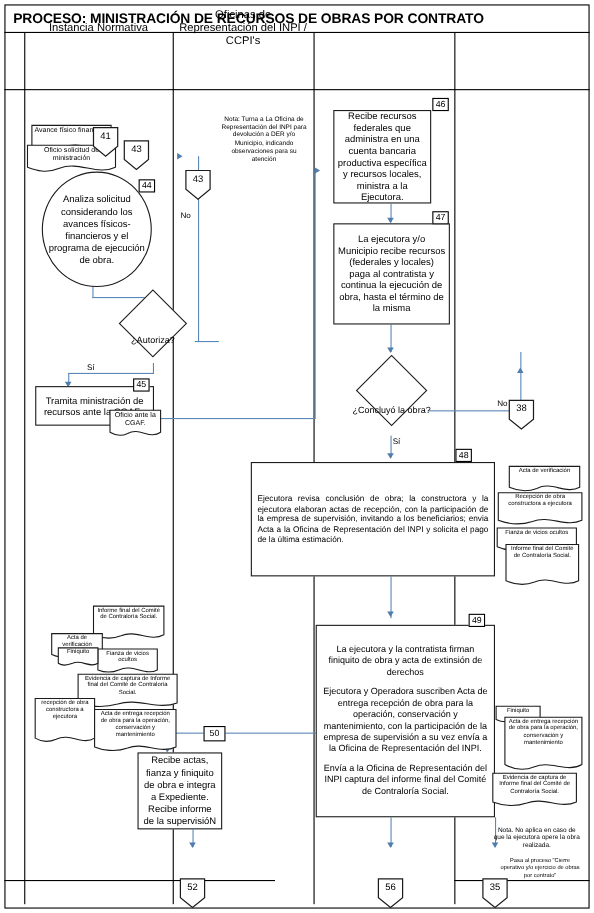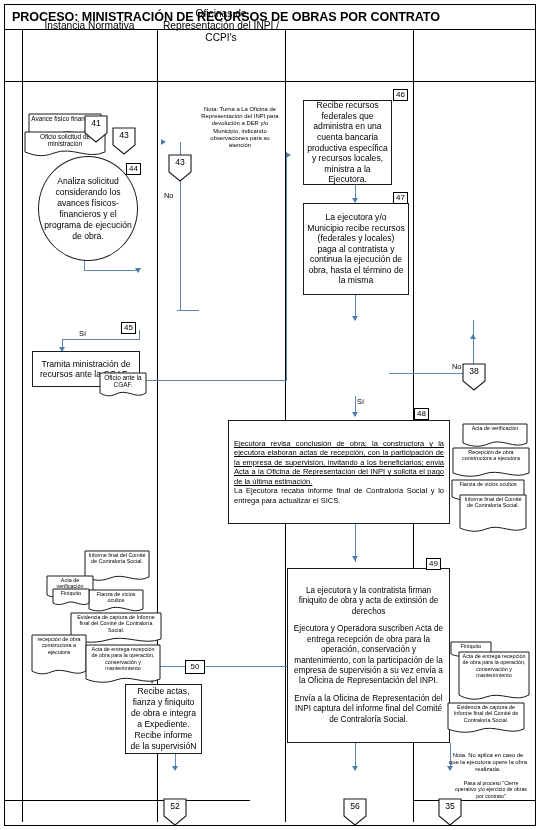--- a/index.html
+++ b/index.html
@@ -246,28 +246,33 @@
 
   <div class="ellipse" style="left:38px; top:156px; width:100px; height:105px;">
     <span>Analiza solicitud considerando los avances  físicos-financieros y el programa de ejecución de obra.</span>
   </div>
   <div class="tag" style="left:126px; top:163px;">44</div>
 
   <div class="ln h" style="left:84px; top:270px; width:55px;"></div>
   <div class="ln v" style="left:84px; top:259px; height:12px;"></div>
   <div class="arrow down" style="left:135px; top:268px;"></div>
 
+  <div class="diamond-wrap" style="left:101px; top:288px; width:76px; height:44px;">
+    <div class="dshape" style="left:16px; top:-16px; width:44px; height:44px;"></div>
+
+    <div class="dtext">¿Autoriza?</div>
+  </div>
 
   <div class="ln v" style="left:139px; top:330px; height:10px;"></div>
   <div class="ln h" style="left:62px; top:339px; width:78px;"></div>
   <div class="ln v" style="left:62px; top:339px; height:11px;"></div>
   <div class="arrow down" style="left:59px; top:347px;"></div>
   <div class="elabel" style="left:79px; top:329px;">Sí</div>
 
-  <div class="tag" style="left:121px; top:322px;">45</div>
+  <div class="tag" style="left:121px; top:344px;">45</div>
 
   <div class="box" style="left:32px; top:351px; width:108px; height:36px; font-size:8.6px;">
     <span>Tramita ministración de recursos ante la CGAF .</span>
   </div>
 
   <div class="doc small" style="left:99px; top:372px; width:48px; height:28px;">
     <svg width="48" height="28" viewBox="0 0 48 28">
         <path d="M1,1 L47,1 L47,21 C37,28 28,16 17,22 C11,25 6,24 1,21 Z" fill="#fff" stroke="#1b1b1b" stroke-width="1"></path>
       </svg>
     <div class="dlabel">Oficio ante la CGAF.</div>
@@ -300,42 +305,45 @@
   <div class="arrow down" style="left:352px; top:198px;"></div>
 
   <div class="tag" style="left:393px; top:192px;">47</div>
   <div class="box" style="left:303px; top:203px; width:106px; height:92px; font-size:8.6px; line-height:10.6px;">
     <span>La ejecutora y/o Municipio recibe recursos (federales y locales) paga al contratista y continua la ejecución de obra, hasta el término de la misma</span>
   </div>
 
   <div class="ln v" style="left:355px; top:295px; height:25px;"></div>
   <div class="arrow down" style="left:352px; top:316px;"></div>
 
+  <div class="diamond-wrap" style="left:300px; top:350px; width:112px; height:46px;">
+    <div class="dshape" style="left:33px; top:-18px; width:46px; height:46px;"></div>
+    <div class="dtext">¿Concluyó la obra?</div>
+  </div>
 
   <div class="ln h" style="left:389px; top:373px; width:85px;"></div>
   <div class="ln v" style="left:473px; top:320px; height:54px;"></div>
   <div class="arrow down" style="left:470px; top:334px; transform:rotate(180deg);"></div>
   <div class="elabel" style="left:452px; top:362px;">No</div>
   <div class="pent-outline" style="left:462px; top:337px; width:24px; height:28px;">
     <svg width="24" height="28" viewBox="0 0 24 28">
         <polygon points="1,1 23,1 23,18 12,27 1,18" fill="#fff" stroke="#1b1b1b" stroke-width="1.1"></polygon>
       </svg>
     <div class="pnum">38</div>
   </div>
 
   <div class="ln v" style="left:355px; top:396px; height:20px;"></div>
   <div class="arrow down" style="left:352px; top:412px;"></div>
   <div class="elabel" style="left:357px; top:397px;">Sí</div>
 
   <div class="tag" style="left:414px; top:408px;">48</div>
 
   <div class="box just" style="left:228px; top:420px; width:222px; height:104px; font-size:7.5px; line-height:9.4px; padding:4px 5px;">
     <div class="inner">
-      <div style="text-align:justify;text-decoration:underline;">Ejecutora revisa conclusión de obra; la constructora y la ejecutora elaboran actas de recepción, con la participación de la empresa de supervisión, invitando a los beneficiarios; envia Acta a la Oficina de Representación del INPI y solicita el pago de la última estimación.</div>
-      <div style="text-align:justify;">La Ejecutora recaba informe final de Contraloría Social y lo entrega para actualizar el SICS.</div>
+      <div style="text-align:justify;">Ejecutora revisa conclusión de obra; la constructora y la ejecutora elaboran actas de recepción, con la participación de la empresa de supervisión, invitando a los beneficiarios; envia Acta a la Oficina de Representación del INPI y solicita el pago de la última estimación.</div>
     </div>
   </div>
 
   <div class="doc tiny" style="left:462px; top:423px; width:66px; height:26px;">
     <svg width="66" height="26" viewBox="0 0 66 26">
         <path d="M1,1 L65,1 L65,20 C52,27 40,14 26,21 C16,25 8,23 1,20 Z" fill="#fff" stroke="#1b1b1b" stroke-width="1"></path>
       </svg>
     <div class="dlabel">Acta de verificación</div>
   </div>
   <div class="doc tiny" style="left:452px; top:447px; width:78px; height:33px;">

